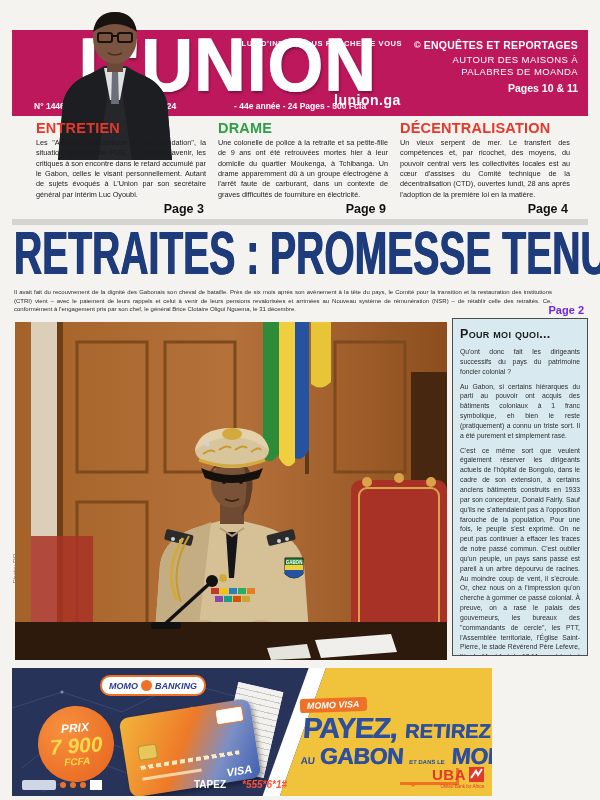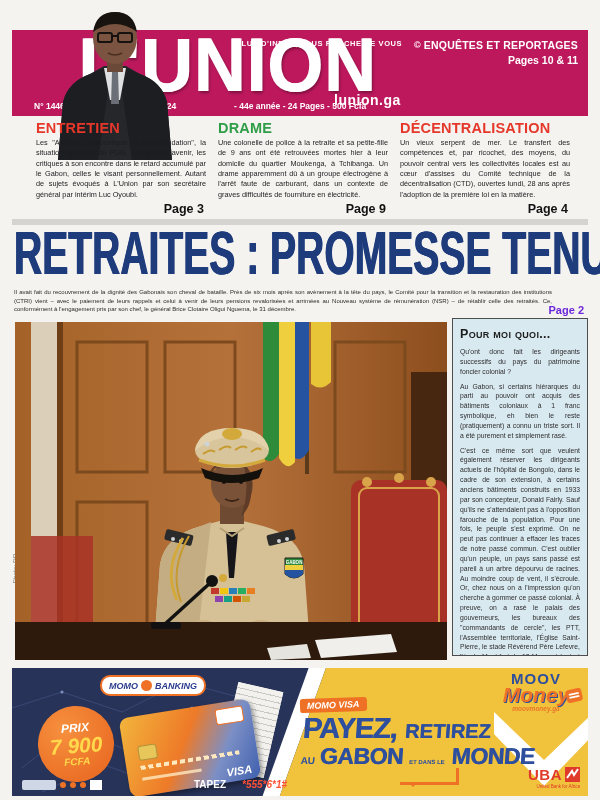--- a/index.html
+++ b/index.html
@@ -38,21 +38,21 @@
 
   
   .main-row{position:absolute;left:12px;top:318px;width:576px;height:344px;}
   .photo{position:absolute;left:3px;top:4px;width:432px;height:338px;}
   .credit{position:absolute;left:-32px;bottom:90px;font-size:6.5px;color:#8a8a8a;transform:rotate(-90deg);transform-origin:center;width:70px;text-align:center;}
   .makaya{position:absolute;left:440px;top:0;width:136px;height:338px;background:#d9e9f0;border:1px solid #4d4d4d;box-sizing:border-box;padding:8px 7px 6px 7px;overflow:hidden;}
   .makaya h3{margin:0 0 6px 0;font-size:12.5px;font-weight:800;color:#1c1c1c;font-variant:small-caps;letter-spacing:.3px;}
   .makaya p{margin:0 0 5px 0;font-size:6.8px;line-height:1.45;text-align:justify;color:#2e2e2e;}
 
   
-  .ad{position:absolute;left:12px;top:668px;width:576px;height:128px;background:#273359;overflow:hidden;}
+  .ad{position:absolute;left:12px;top:668px;width:480px;height:128px;background:#273359;overflow:hidden;}
   .ad-net{position:absolute;left:0;top:0;}
   .ad-slash{position:absolute;left:0;top:0;width:576px;height:128px;background:#fff;clip-path:polygon(51.5% 0,54.5% 0,46.5% 100%,43.5% 100%);}
   .ad-yellow{position:absolute;left:0;top:0;width:576px;height:128px;background:#f1c23c;clip-path:polygon(54.5% 0,100% 0,100% 100%,46.5% 100%);}
   .momo-pill{position:absolute;left:88px;top:7px;height:17px;background:#fff;border:2px solid #ef7125;border-radius:10px;display:flex;align-items:center;gap:3px;padding:0 7px;z-index:5;}
   .momo-pill .w{font-size:9px;font-weight:800;font-style:italic;color:#2c3c8f;}
   .momo-pill .dot{width:11px;height:11px;border-radius:50%;background:#ef7125;}
   .prix{position:absolute;left:26px;top:38px;width:76px;height:76px;border-radius:50%;background:radial-gradient(circle at 35% 30%,#f6903e,#e7631d);display:flex;flex-direction:column;align-items:center;justify-content:center;z-index:5;transform:rotate(-4deg);}
   .prix .l1{font-size:12px;font-weight:800;font-style:italic;color:#fff;}
   .prix .l2{font-size:21px;font-weight:800;font-style:italic;color:#ffd94b;line-height:1;}
   .prix .l3{font-size:10px;font-weight:800;font-style:italic;color:#ffd94b;}
@@ -99,20 +99,21 @@
 
   <div class="masthead">
     <div class="mh-logo">L'UNION</div>
     <div class="mh-copy">©</div>
     <div class="mh-tagline">PLUS D'INFOS, PLUS PROCHE DE VOUS</div>
     <div class="mh-site">lunion.ga</div>
     <div class="mh-issue">N° 14466 - Mercredi 28 Février 2024</div>
     <div class="mh-edition">- 44e année - 24 Pages - 500 Fcfa</div>
     <div class="mh-feature">
       <div class="t">ENQUÊTES ET REPORTAGES</div>
+      <div class="s">AUTOUR DES MAISONS À PALABRES DE MOANDA</div>
       <div class="p">Pages 10 &amp; 11</div>
     </div>
   </div>
 
   <svg class="man" viewBox="0 0 136 156">
     <path d="M12,156 L17,98 Q22,78 44,70 L58,62 L80,62 L94,70 Q116,78 121,98 L126,156 Z" fill="#26272b"></path>
     <path d="M12,156 L17,98 Q22,78 44,70 L58,64 L63,80 L52,156 Z" fill="#1d1e22"></path>
     <path d="M126,156 L121,98 Q116,78 94,70 L80,64 L75,80 L86,156 Z" fill="#1d1e22"></path>
     <polygon points="58,64 80,64 74,96 64,96" fill="#dfe0e2"></polygon>
     <polygon points="66,68 72,68 73,100 65,100" fill="#6b6f78"></polygon>

